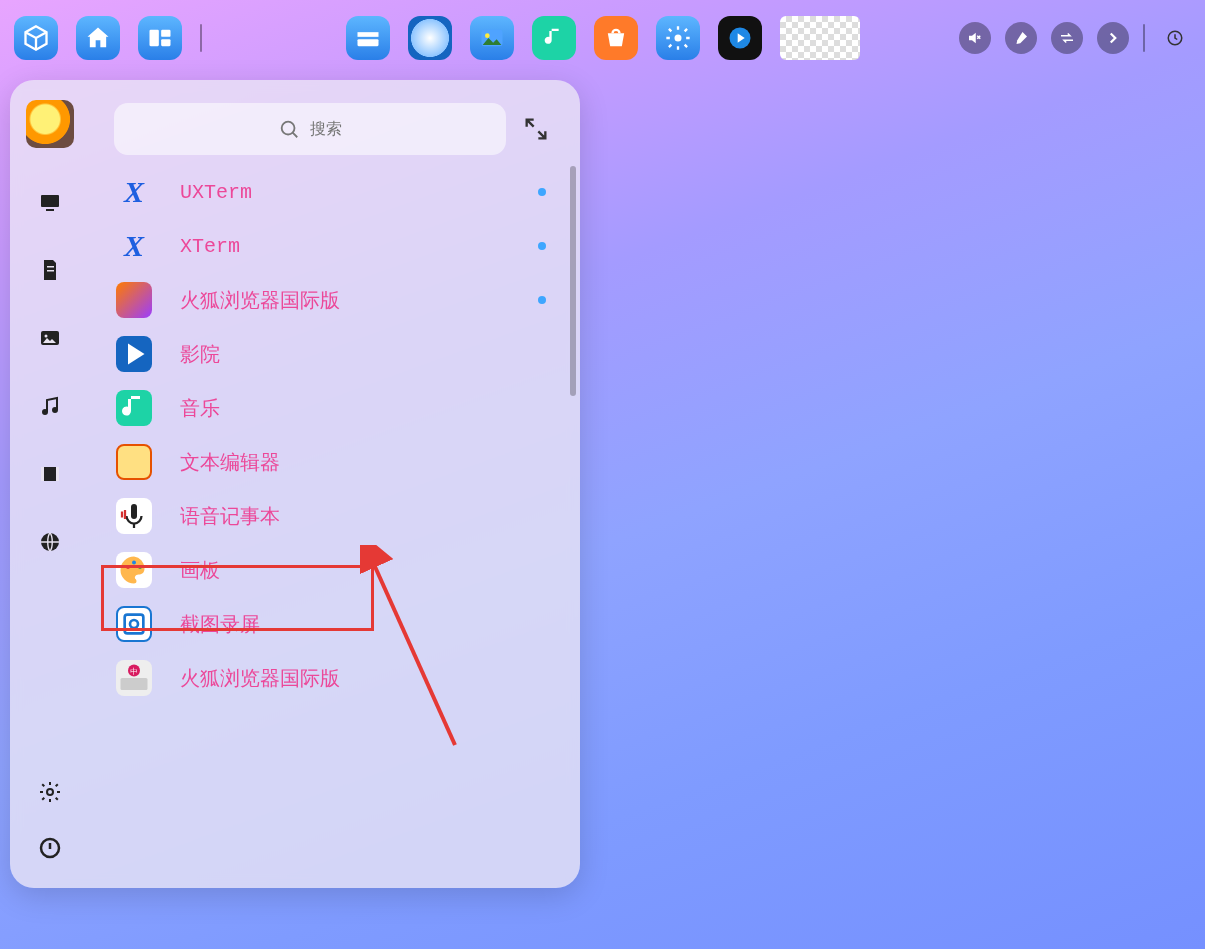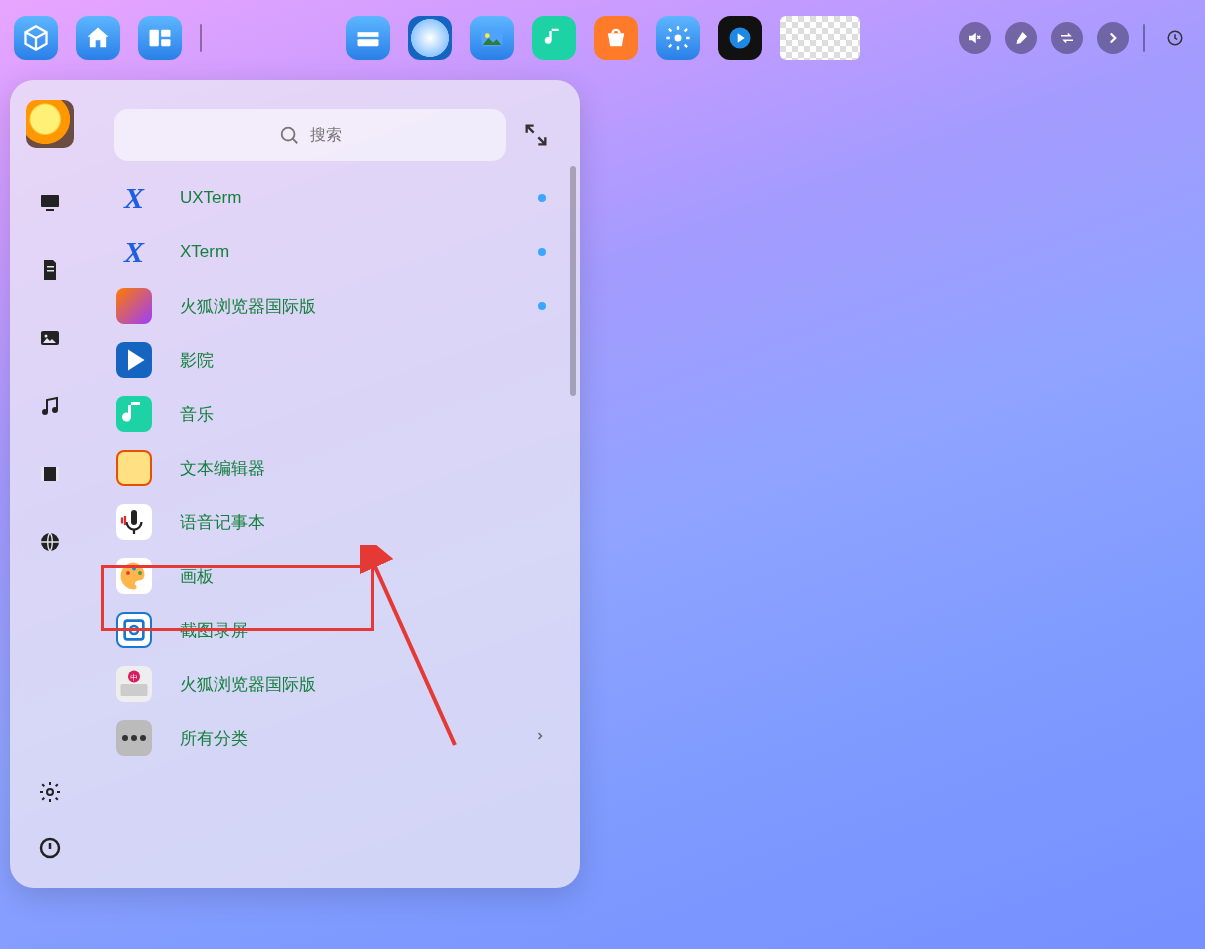--- a/index.html
+++ b/index.html
@@ -19,29 +19,29 @@
 .tb-sep{width:2px;height:28px;background:rgba(0,0,0,.35);border-radius:1px;}
 .pix{width:80px;height:44px;background:repeating-conic-gradient(#ddd 0 25%,#fff 0 50%) 0 0/12px 12px;border-radius:6px;}
 
 .launcher{position:absolute;left:10px;top:80px;width:570px;height:808px;border-radius:24px;
   background:rgba(235,230,245,.78);backdrop-filter:blur(6px);box-shadow:0 8px 30px rgba(0,0,0,.15);display:flex;}
 .sidebar{width:80px;display:flex;flex-direction:column;align-items:center;padding-top:20px;gap:40px;}
 .avatar{width:48px;height:48px;border-radius:10px;background:radial-gradient(circle at 40% 40%,#fff176 0 35%,#ff9800 40% 60%,#6d4c41 62% 100%);}
 .side-icon{width:28px;height:28px;color:#222;display:flex;align-items:center;justify-content:center;}
 .side-icon svg{width:24px;height:24px;}
 .sidebar .bottom{margin-top:auto;display:flex;flex-direction:column;align-items:center;gap:28px;padding-bottom:26px;}
-.main{flex:1;padding:29px 12px 14px 0;display:flex;flex-direction:column;position:relative;}
+.main{flex:1;padding:23px 12px 14px 0;display:flex;flex-direction:column;position:relative;}
 .searchrow{display:flex;align-items:center;gap:16px;padding:0 18px 10px 24px;}
 .search{flex:1;height:52px;border-radius:14px;background:rgba(255,255,255,.55);display:flex;align-items:center;justify-content:center;gap:10px;color:#777;}
 .search svg{width:22px;height:22px;}
 .expand{width:28px;height:28px;color:#333;}
 .applist{flex:1;overflow:hidden;padding-left:12px;}
 .app{height:54px;display:flex;align-items:center;gap:28px;padding:0 26px 0 14px;border-radius:10px;cursor:pointer;position:relative;}
 .app .icon{width:36px;height:36px;border-radius:8px;display:flex;align-items:center;justify-content:center;}
-.app .label{font-size:17px;color:#15803d;}
+.app .label{font-size:20px;color:#ec4899;font-family:Liberation Mono, monospace;}
 .app .dot{position:absolute;right:22px;width:8px;height:8px;border-radius:50%;background:#3EA6FF;}
 .app .chev{position:absolute;right:22px;color:#666;}
 .highlight{position:absolute;border:3px solid #E53935;pointer-events:none;}
 .arrow{position:absolute;pointer-events:none;}
 .scrollbar{position:absolute;right:4px;top:86px;width:6px;height:230px;background:rgba(0,0,0,.25);border-radius:3px;}
 
 .ic-term{color:#1E5FE0;font-family:serif;font-weight:900;font-style:italic;font-size:30px;}
 .ic-fx{background:linear-gradient(135deg,#ff7b00,#9b3dff);border-radius:50%;}
 .ic-play{background:#1565C0;color:#fff;}
 .ic-music{background:#1DD3A6;color:#fff;}
@@ -293,33 +293,20 @@
       <div class="app">
         <div class="icon ic-ime">
             <svg viewBox="0 0 24 24">
               <rect x="3" y="12" width="18" height="8" rx="1" fill="#ccc"></rect>
               <circle cx="12" cy="7" r="4" fill="#D81B60"></circle>
               <text x="12" y="9" text-anchor="middle" font-size="5" fill="#fff">中</text>
             </svg>
           </div>
         <span class="label">火狐浏览器国际版</span>
       </div>
-      <div class="app">
-        <div class="icon ic-all">
-            <svg viewBox="0 0 24 24" fill="#333">
-              <circle cx="6" cy="12" r="2"></circle>
-              <circle cx="12" cy="12" r="2"></circle>
-              <circle cx="18" cy="12" r="2"></circle>
-            </svg>
-          </div>
-        <span class="label">所有分类</span>
-        <span class="chev"><svg width="12" height="18" viewBox="0 0 24 24" fill="none" stroke="currentColor" stroke-width="3">
-              <path d="M9 6l6 6-6 6"></path>
-            </svg></span>
-      </div>
     </div>
     <div class="scrollbar"></div>
   </div>
 </div>
 
 <div class="highlight" style="left:101px;top:565px;width:273px;height:66px;"></div>
 <svg class="arrow" style="left:360px;top:545px;" width="120" height="220">
   <defs>
       <marker id="ah" markerWidth="10" markerHeight="10" refX="2" refY="5" orient="auto">
         <path d="M0 0L10 5L0 10z" fill="#E53935"></path>

